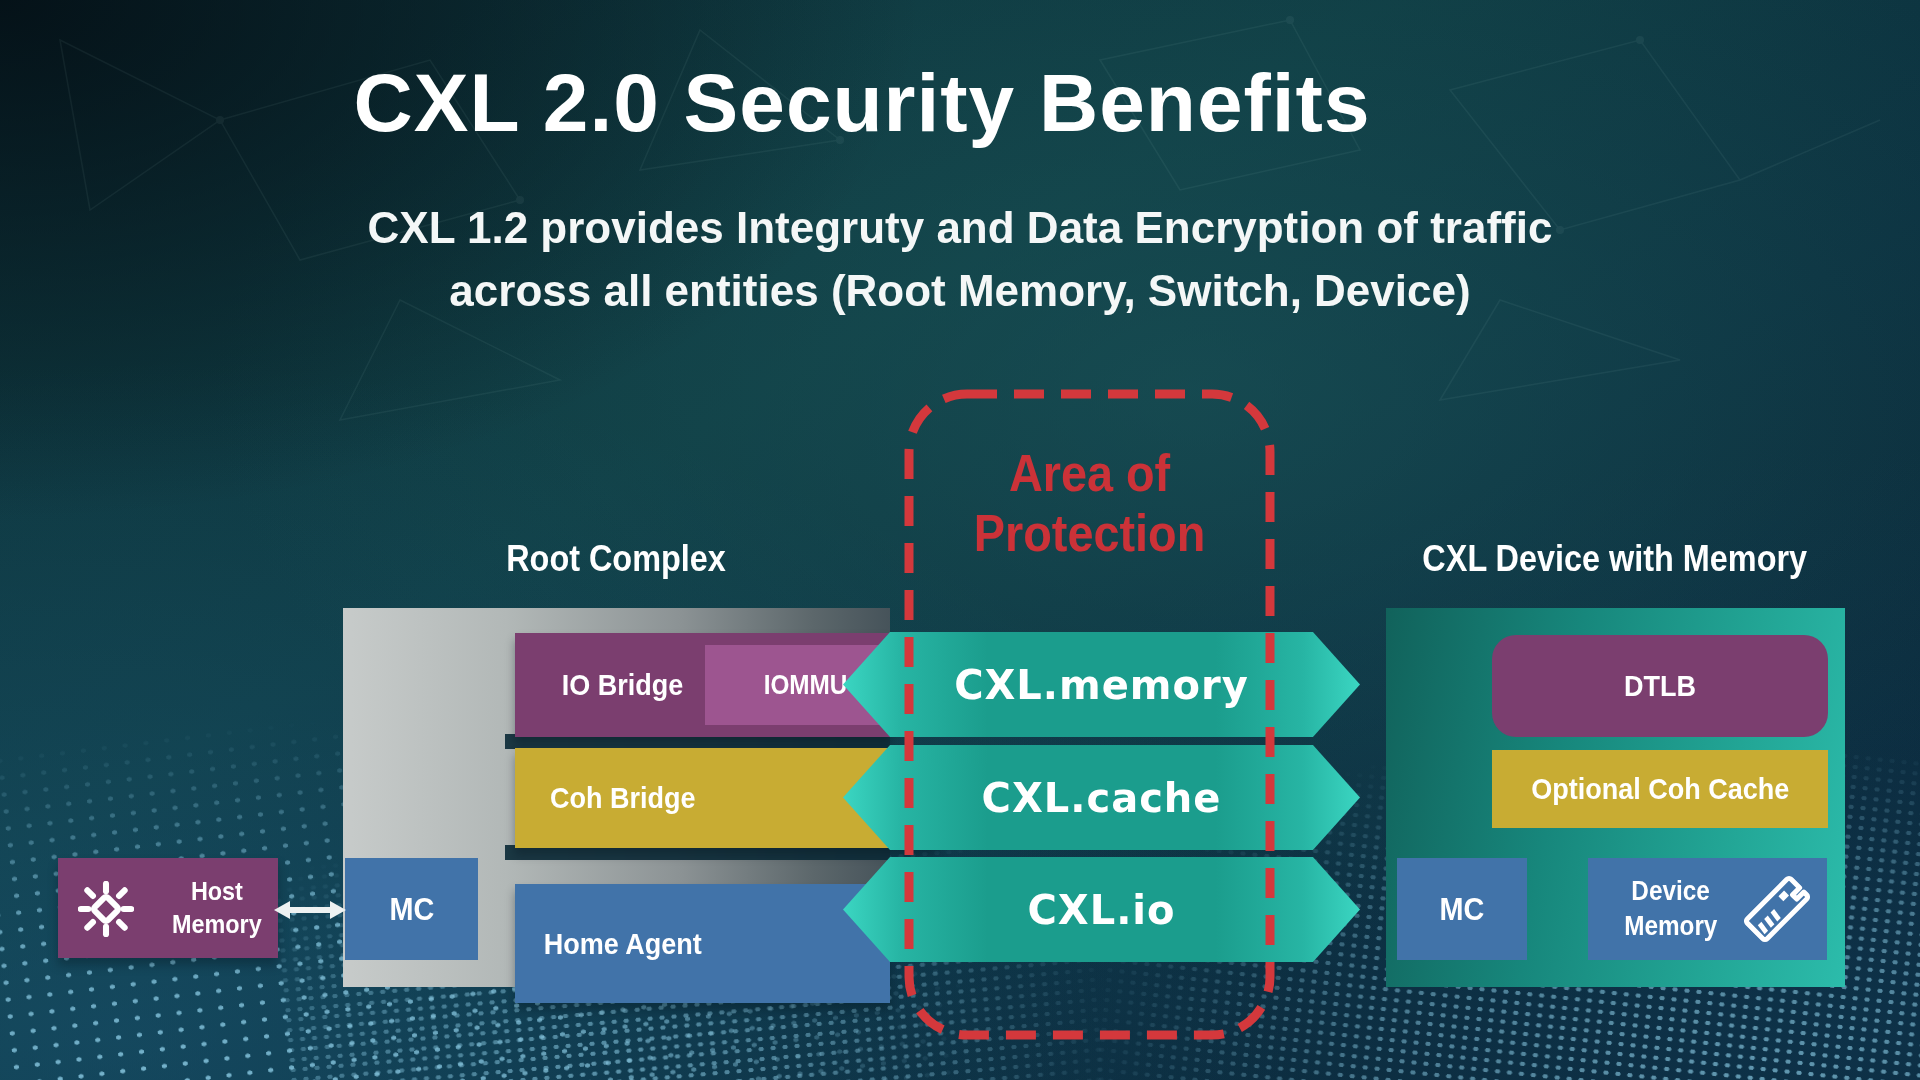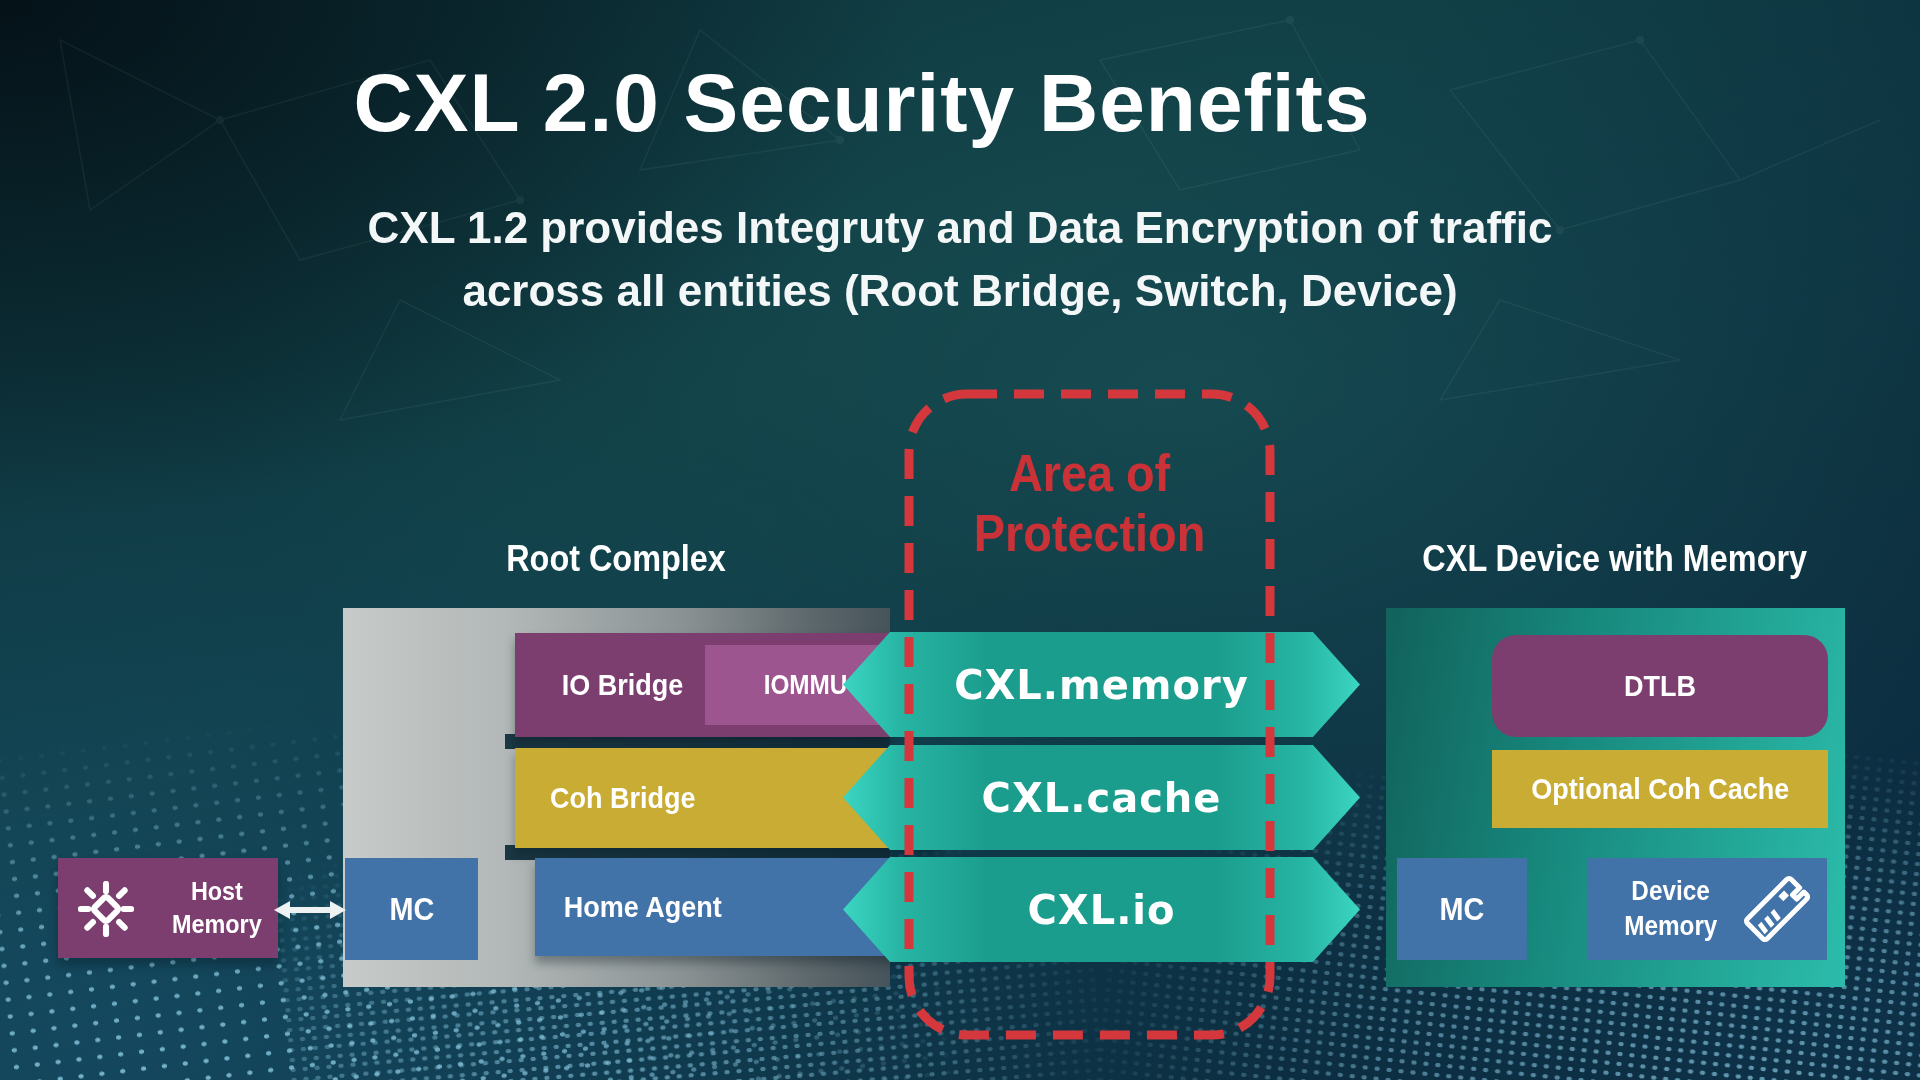--- a/index.html
+++ b/index.html
@@ -127,21 +127,21 @@
         <circle cx="1560" cy="230" r="4"></circle>
     </g>
   </svg>
   <div class="dots dots-left"></div>
   <div class="dots dots-left-fine"></div>
   <div class="dots dots-right"></div>
 
   <div class="abs title">CXL 2.0 Security Benefits</div>
   <div class="abs subtitle">
     <div>CXL 1.2 provides Integruty and Data Encryption of traffic</div>
-    <div>across all entities (Root Bridge, Switch, Device)</div>
+    <div>across all entities (Root Memory, Switch, Device)</div>
   </div>
 
   <div class="abs section-heading" style="left:343px; top:538px; width:547px;">
     <span class="cond">Root Complex</span>
   </div>
   <div class="abs section-heading" style="left:1370px; top:538px; width:490px;">
     <span class="cond">CXL Device with Memory</span>
   </div>
 
   <div class="abs gray-box"></div>
@@ -150,21 +150,21 @@
 
   <div class="node row-box purple shadowed" style="top:633px;">
     <span class="row-label"><span class="cond">IO Bridge</span></span>
     <div class="node purple-light iommu">
       <span class="cond">IOMMU</span>
     </div>
   </div>
   <div class="node row-box yellow shadowed" style="top:748px; height:100px;padding-left:48px;">
     <span class="row-label"><span class="cond">Coh Bridge</span></span>
   </div>
-  <div class="node row-box blue shadowed" style="top:858px; height:98px;margin-left:20px;">
+  <div class="node row-box blue shadowed" style="top:884px; height:119px;">
     <span class="row-label"><span class="cond">Home Agent</span></span>
   </div>
   <div class="node blue mc-left">
     <span class="cond">MC</span>
   </div>
 
   <div class="node purple host-memory shadowed">
     <svg width="56" height="56" viewBox="0 0 60 60">
       <g stroke="#fff" stroke-width="6.5" stroke-linecap="round" fill="none">
         <rect x="20" y="20" width="20" height="20" rx="3" transform="rotate(45 30 30)"></rect>

